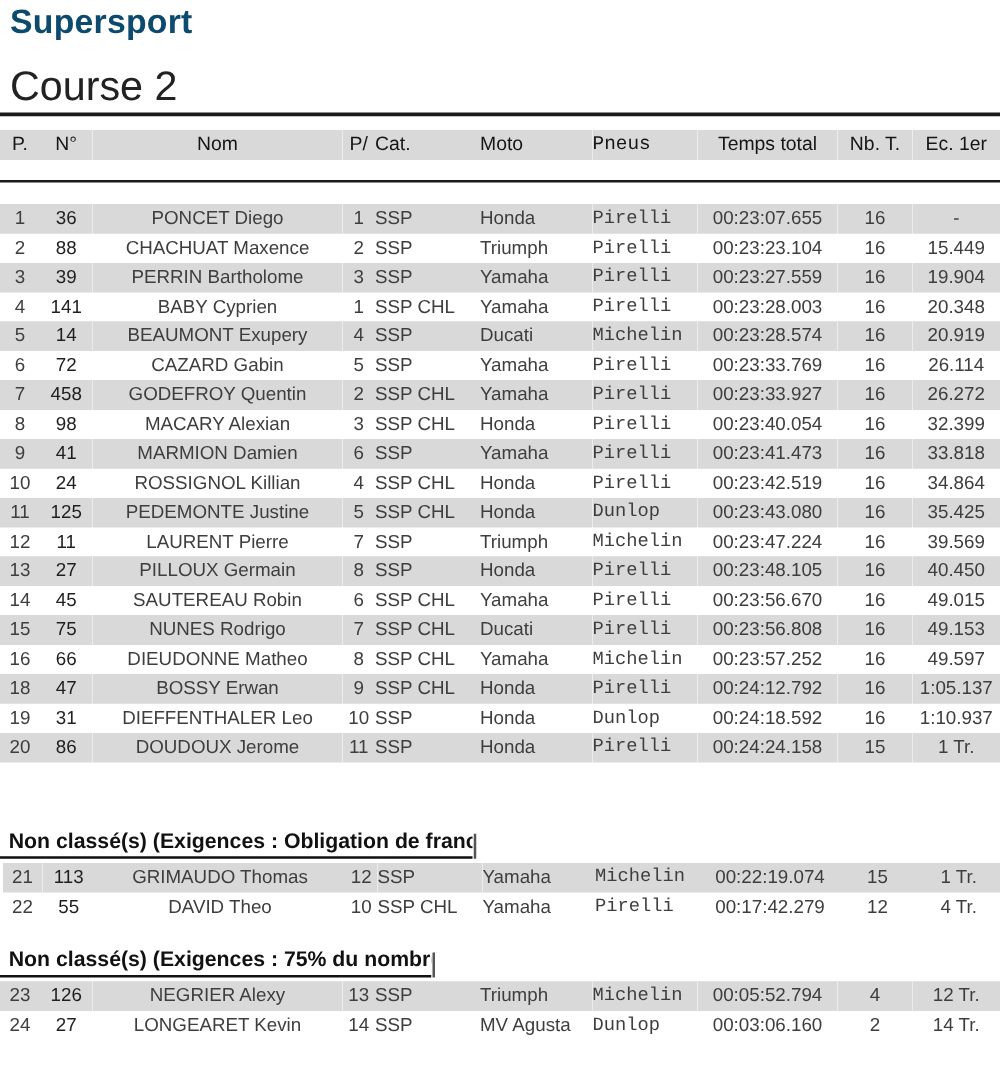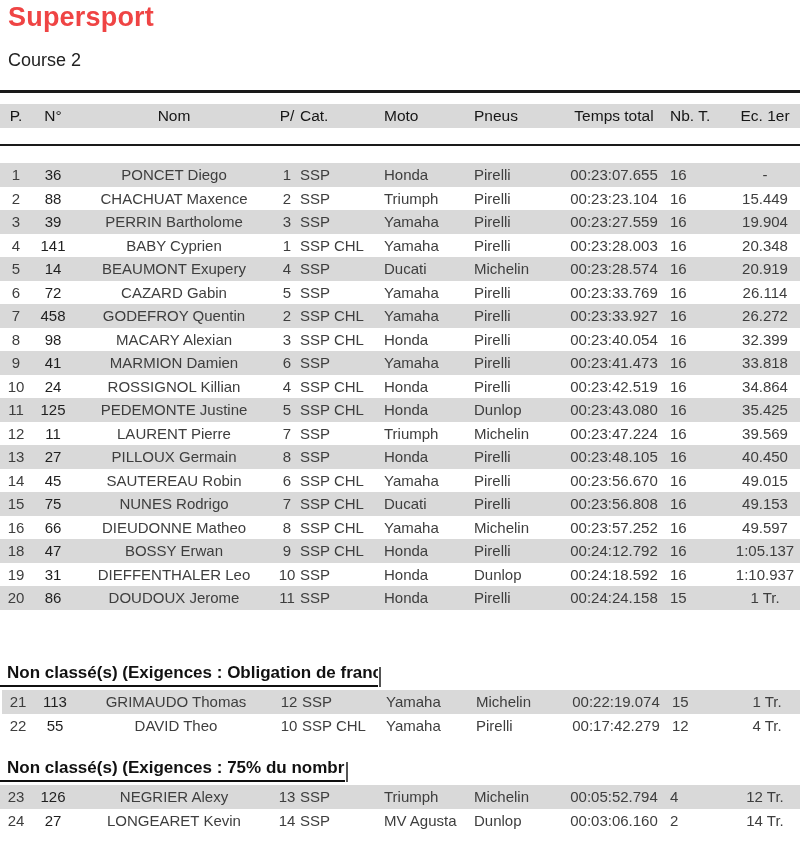--- a/index.html
+++ b/index.html
@@ -6,26 +6,26 @@
   body {
     width: 800px; height: 861px;
     background: #ffffff;
     font-family: "Liberation Sans", sans-serif;
     overflow: hidden;
   }
   .page { position: relative; width: 800px; height: 861px; }
 
   .doc-title {
     position: absolute; left: 8px; top: 2px;
-    font-size: 27px; font-weight: 700; color: #ef4444;
+    font-size: 27px; font-weight: 700; color: #0c4a6e;
     letter-spacing: 0.2px;
   }
   .doc-subtitle {
     position: absolute; left: 8px; top: 50px;
-    font-size: 18px; font-weight: 400; color: #222222;
+    font-size: 33px; font-weight: 400; color: #222222;
   }
   .rule-thick {
     position: absolute; left: 0; top: 90px;
     width: 800px; height: 3px; background: #1a1a1a;
   }
   .rule-thin {
     position: absolute; left: 0; top: 144px;
     width: 800px; height: 2px; background: #1a1a1a;
   }
 
@@ -49,23 +49,23 @@
   tbody tr:nth-child(odd) { background: #d9d9d9; }
 
   
   .c-pos   { text-align: center; }
   .c-num   { text-align: center; font-weight: 700; color: #1f1f1f; }
   th.c-num { color: #161616; }
   .c-name  { text-align: center; padding-left: 8px; }
   .c-pcat  { text-align: center; }
   .c-cat   { text-align: left; padding-left: 4px; }
   .c-moto  { text-align: left; padding-left: 5px; }
-  .c-tyre  { text-align: left; padding-left: 6px; }
+  .c-tyre  { text-align: left; padding-left: 6px; font-family: Liberation Mono, monospace; }
   .c-time  { text-align: center; }
-  .c-laps  { text-align: left; }
+  .c-laps  { text-align: center; }
   .c-gap   { text-align: center; }
 
   .section-header { position: absolute; left: 0; display: flex; align-items: flex-end; }
   .section-header .section-title {
     display: inline-block; white-space: nowrap; overflow: hidden;
     font-size: 17px; font-weight: 700; color: #111111;
     padding: 0 0 2px 7px;
     border-bottom: 2px solid #111111;
   }
   .section-header .section-end-bar {

